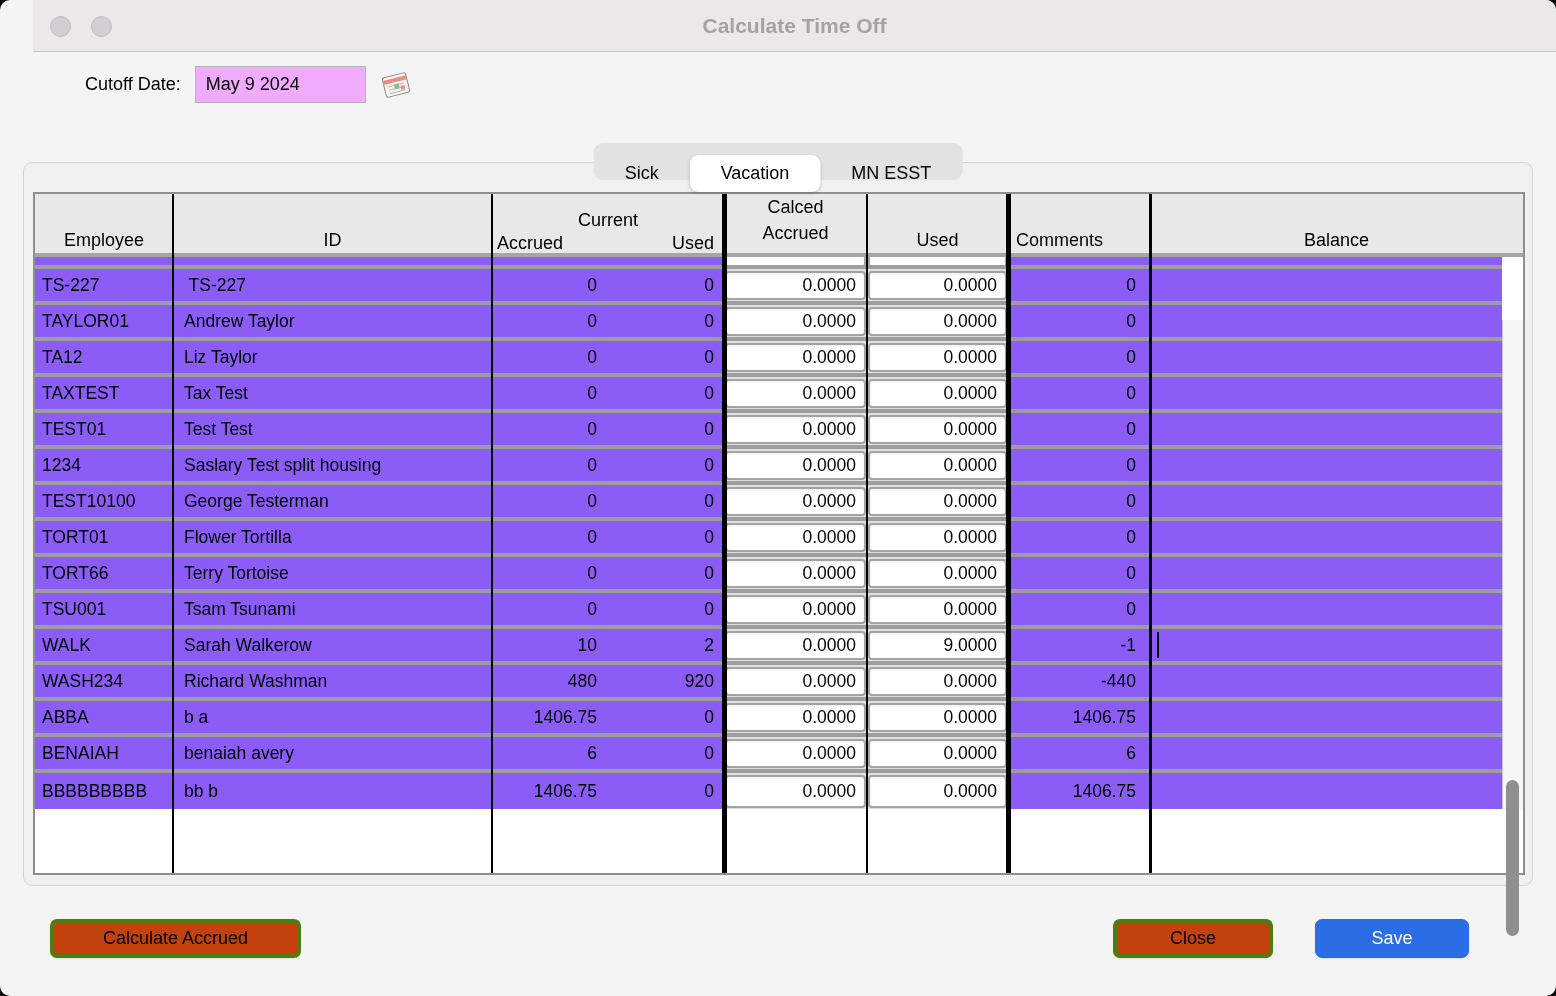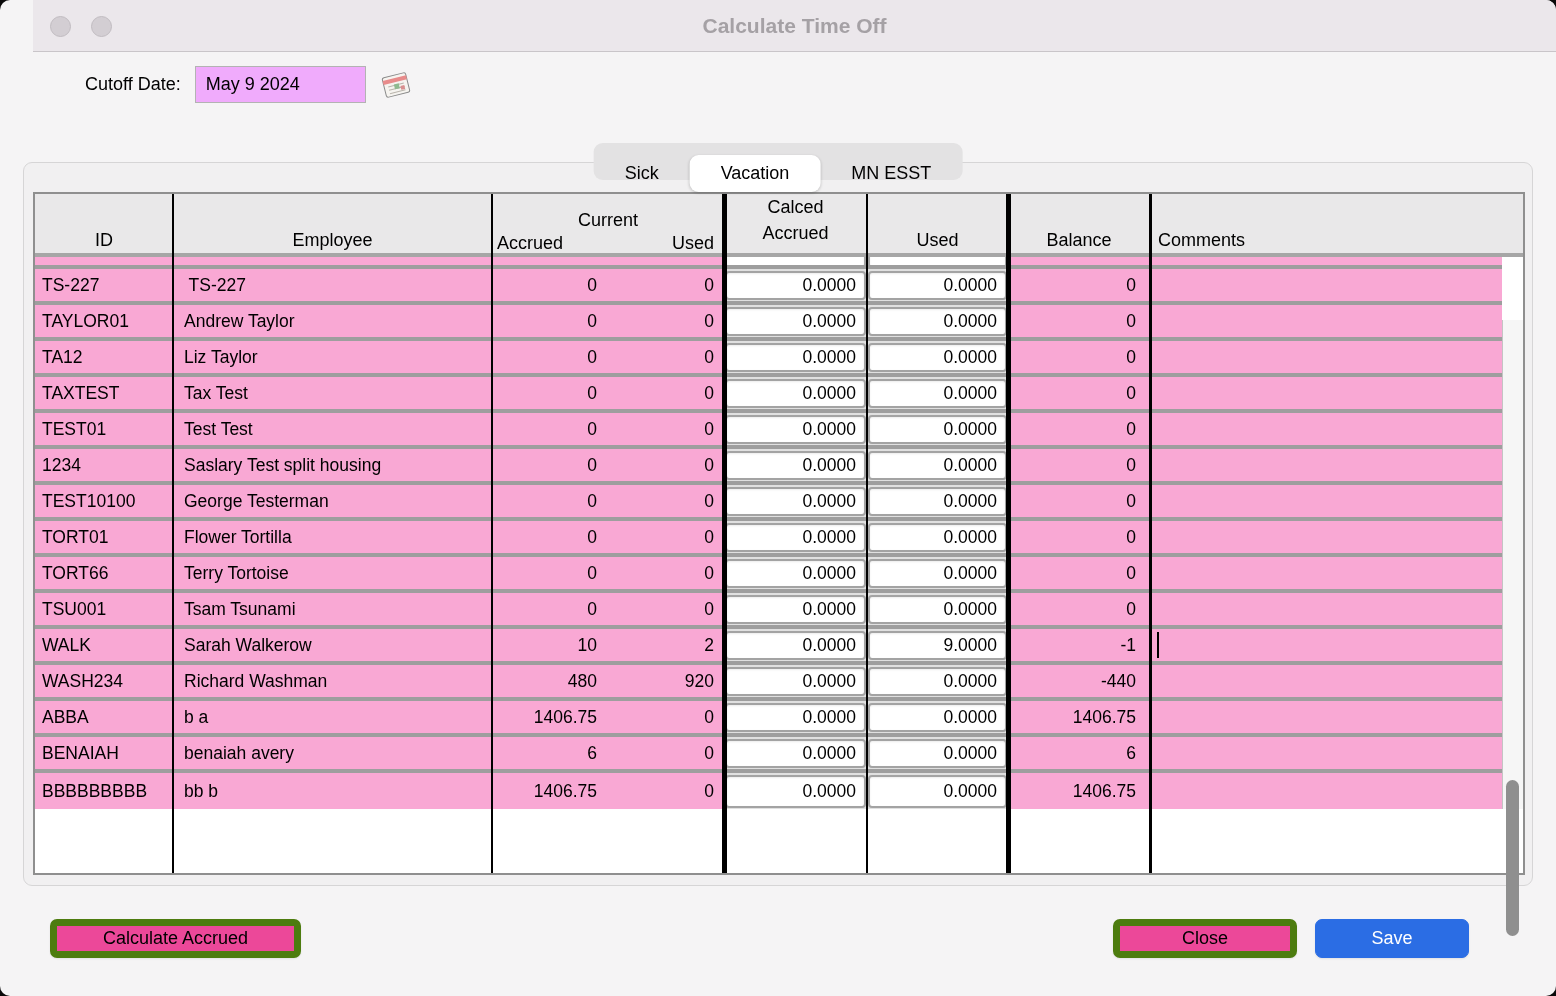--- a/index.html
+++ b/index.html
@@ -38,21 +38,21 @@
   .hcell { display:flex; }
   .h-center-bottom { align-items:flex-end; justify-content:center; padding-bottom:7px; }
   .h-current { flex-direction:column; justify-content:flex-end; }
   .h-current .h-line1 { text-align:center; }
   .h-current .h-line2 { display:flex; justify-content:space-between; padding:2px 10px 4px 5px; }
   .h-calced { flex-direction:column; align-items:center; justify-content:flex-end; padding-bottom:12px; line-height:26px; }
   .h-comments { align-items:flex-end; padding:0 0 7px 8px; }
   .head-band { height:4px; background:#a6a6a6; }
   .tbody { position:relative; }
   .row { display:grid; grid-template-columns:138px 319px 232px 143px 141px 142px 352px;
-    height:36px; border-bottom:4px solid #9e9e9e; background:#f9a8d4; margin-right:21px; font-size:17.5px; }
+    height:36px; border-bottom:4px solid #9e9e9e; background:#8b5cf6; margin-right:21px; font-size:17.5px; }
   .row:last-child { border-bottom:none; }
   .row-clip { height:12px; overflow:hidden; margin-right:21px; border-bottom:4px solid #9e9e9e; }
   .row-clip .row { margin-top:-24px; margin-right:0; border-bottom:none; }
   .cell { display:flex; align-items:center; overflow:hidden; }
   .c-id  { padding-left:7px; }
   .c-emp { padding-left:11px; white-space:pre; }
   .c-cur span { display:inline-block; width:50%; text-align:right; }
   .cur-a { padding-right:11px; } .cur-u { padding-right:10px; }
   .c-fieldwrap { position:relative; background:#e0e0e0; }
   .field { position:absolute; left:1px; right:1px; top:2px; bottom:1px; background:#fff;
@@ -67,23 +67,23 @@
   .vl3 { left:687px; width:5px; } .vl4 { left:831px; width:2px; }
   .vl5 { left:971px; width:5px; } .vl6 { left:1114px; width:3px; }
   
   .scroll-track { position:absolute; top:63px; right:0; bottom:0; width:21px;
     background:#f6f6f6; border-left:1px solid #c4c4c4; z-index:2; }
   .scroll-thumb { position:absolute; left:3px; width:13px; top:460px; height:156px;
     background:#8f8f8f; border-radius:7px; }
   
   .btn { position:absolute; top:919px; height:39px; border-radius:7px; font-size:18px;
     font-family:"Liberation Sans", sans-serif;
-    background:#ec4899; border:7px solid #4d7c0f; box-shadow:0 1px 2px rgba(0,0,0,0.08); cursor:pointer; }
+    background:#c2410c; border:4px solid #4d7c0f; box-shadow:0 1px 2px rgba(0,0,0,0.08); cursor:pointer; }
   .btn-calc { left:50px; width:251px; }
-  .btn-close { left:1113px; width:184px; }
+  .btn-close { left:1113px; width:160px; }
   .btn-save { left:1315px; width:154px; background:#2b6de4; border:1px solid #2b6de4; color:#fff; }
   
   .calsvg { transform:rotate(-14deg); display:block; }
 </style>
 </head>
 <body>
 
 <div class="window">
 
   <div class="titlebar">
@@ -113,36 +113,36 @@
   <div class="tabs">
     <div class="tab">Sick</div>
     <div class="tab selected">Vacation</div>
     <div class="tab">MN ESST</div>
   </div>
 
   <div class="panel">
     <div class="table-frame">
 
       <div class="thead">
+        <div class="hcell h-center-bottom">Employee</div>
         <div class="hcell h-center-bottom">ID</div>
-        <div class="hcell h-center-bottom">Employee</div>
         <div class="hcell h-current">
           <div class="h-line1">Current</div>
           <div class="h-line2">
             <span>Accrued</span>
             <span>Used</span>
           </div>
         </div>
         <div class="hcell h-calced">
           <span>Calced</span>
           <span>Accrued</span>
         </div>
         <div class="hcell h-center-bottom">Used</div>
+        <div class="hcell h-comments">Comments</div>
         <div class="hcell h-center-bottom">Balance</div>
-        <div class="hcell h-comments">Comments</div>
       </div>
       <div class="head-band"></div>
 
       <div class="tbody">
         <div class="row-clip">
           <div class="row">
             <div class="cell c-id">XXXBIWEEK</div>
             <div class="cell c-emp">Ruth Stokes</div>
             <div class="cell c-cur">
               <span class="cur-a">10</span>

